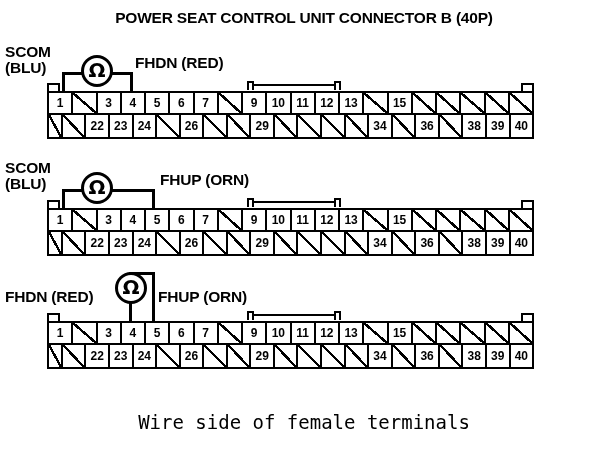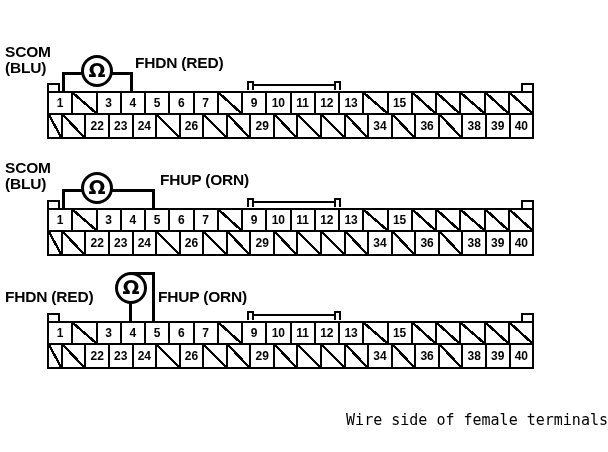--- a/index.html
+++ b/index.html
@@ -21,22 +21,22 @@
     font-weight:bold;
     font-size:15.5px;
     letter-spacing:-0.2px;
     font-family:"Liberation Sans", sans-serif;
   }
 
   
   .caption{
     position:absolute;
     top:411px;left:0;width:608px;
-    text-align:right;
-    font-size:15px;
+    text-align:center;
+    font-size:19px;
     font-family:"DejaVu Sans Mono","Liberation Mono",monospace;
     letter-spacing:0px;
   }
 
   
   .block{position:absolute;left:0;width:608px;}
 
   .conn{
     position:absolute;
     left:47px;
@@ -148,20 +148,21 @@
     line-height:16px;
     white-space:pre;
     letter-spacing:-0.2px;
   }
 </style>
 </head>
 <body>
 
 <div class="page">
 
+  <div class="title">POWER SEAT CONTROL UNIT CONNECTOR B (40P)</div>
 
   <div class="block" style="top:0;">
 
     <div class="lbl" style="left:5px;top:44px;"><div>SCOM</div><div>(BLU)</div></div>
 
     <div class="lbl" style="left:135px;top:55px;">FHDN (RED)</div>
 
     <div class="lead v" style="left:62px;top:72px;height:20px;"></div>
     <div class="lead h" style="left:62px;top:72px;width:23px;"></div>
     <div class="lead h" style="left:110px;top:72px;width:23px;"></div>

